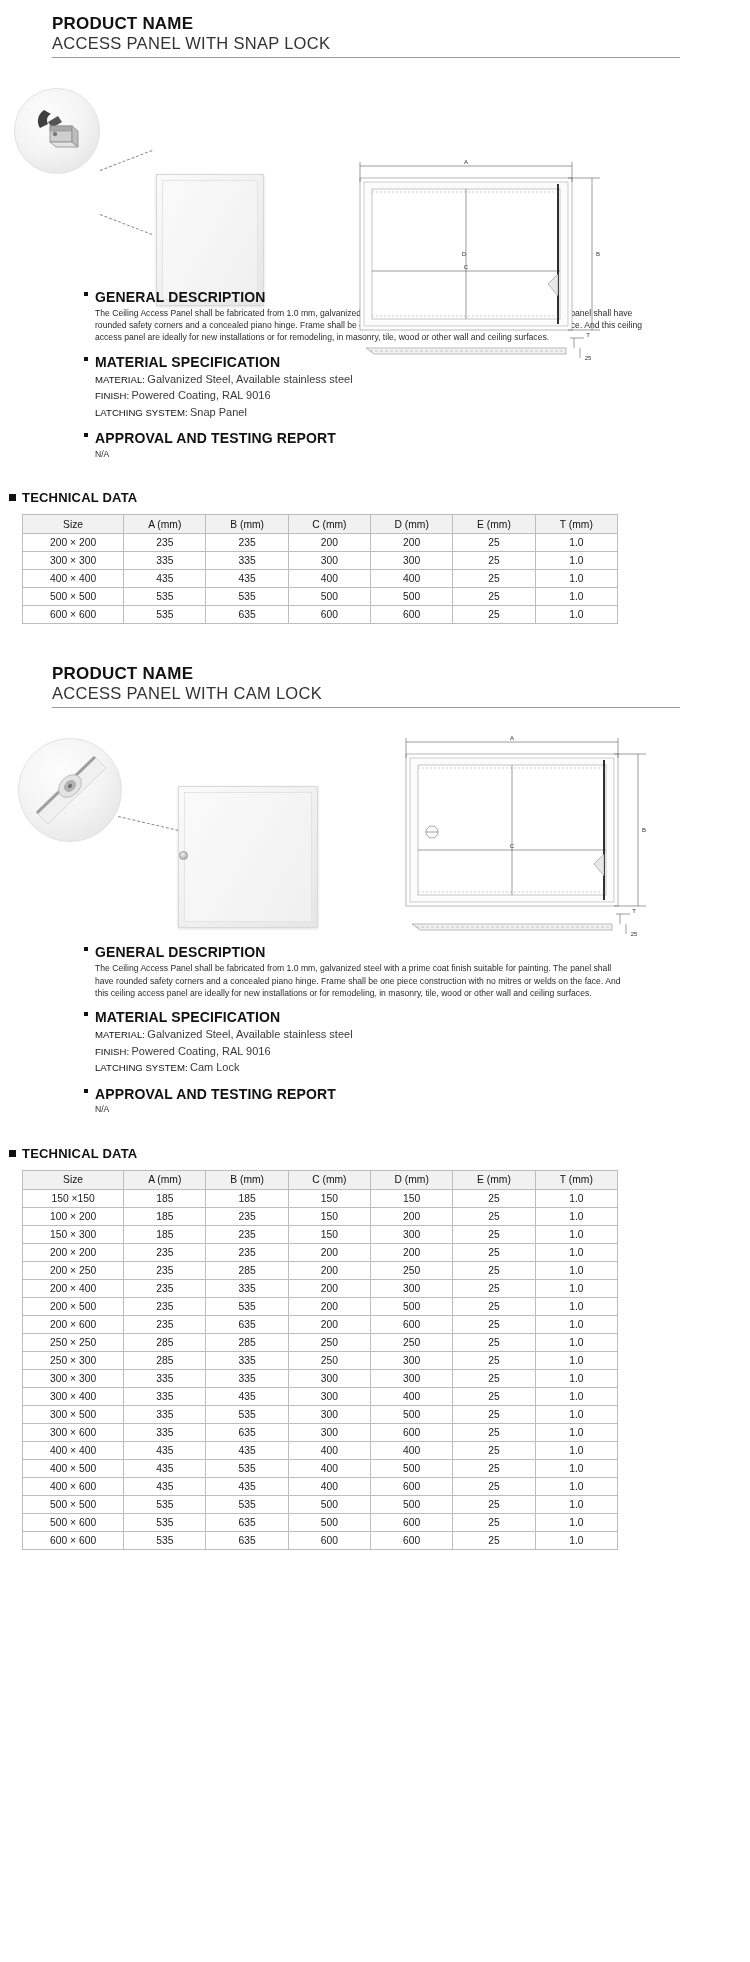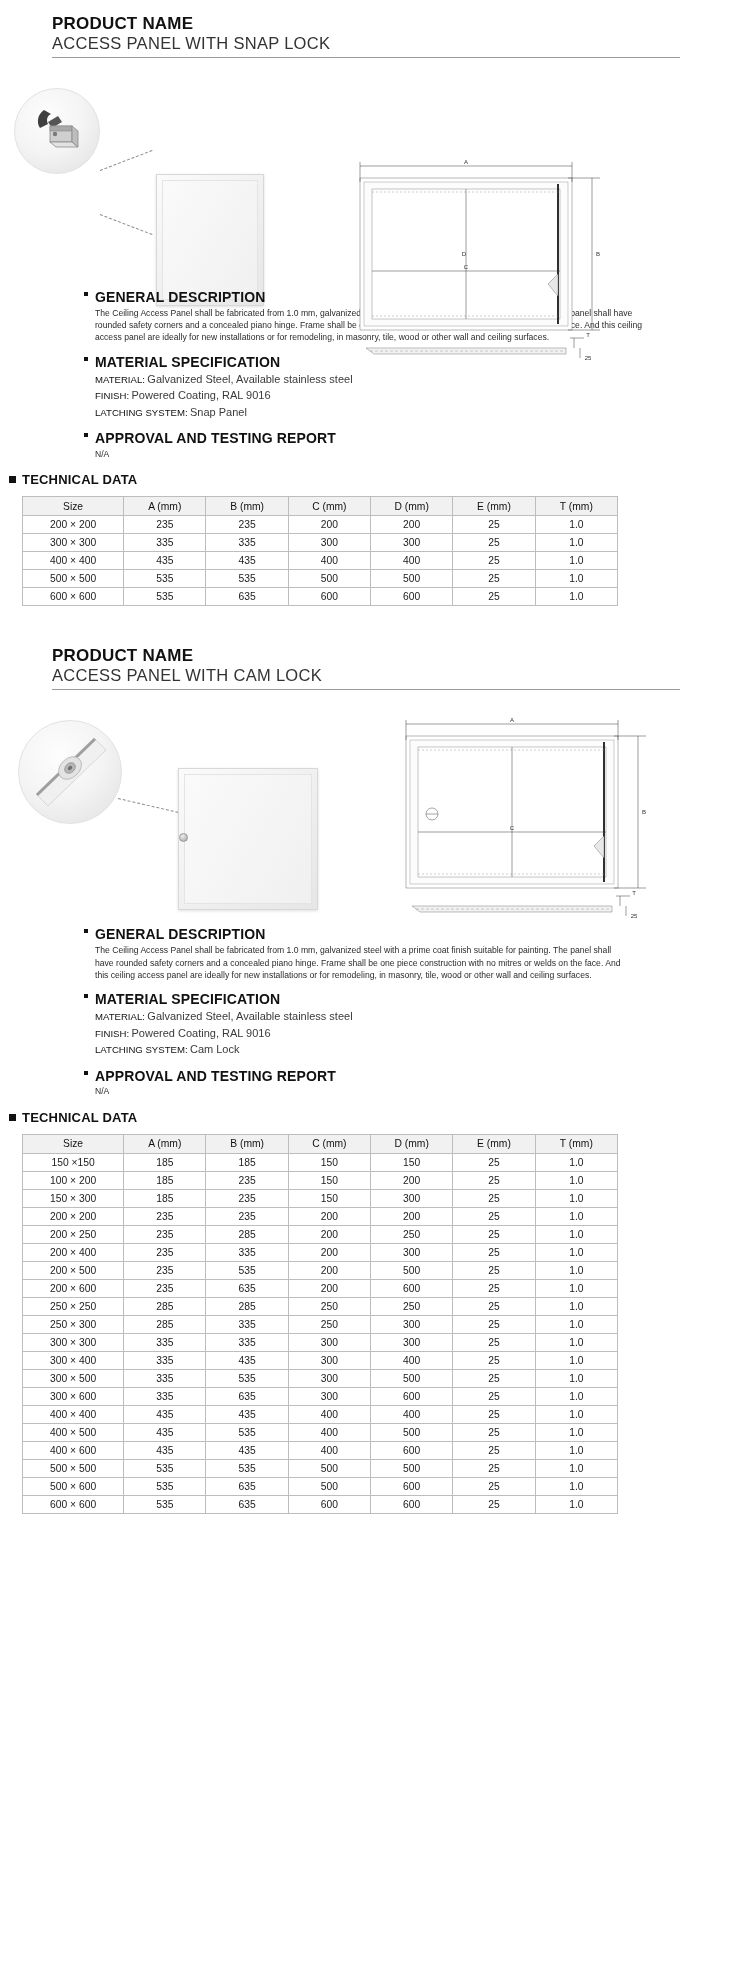--- a/index.html
+++ b/index.html
@@ -111,21 +111,21 @@
   .na { font-size: 8.6px; padding-left: 11px; color: #2b2b2b; line-height: 1.5; }
 
   
   .td-heading {
     font-size: 13px;
     font-weight: bold;
     color: #111;
     letter-spacing: 0.2px;
     padding-left: 22px;
     position: relative;
-    margin: 12px 0 9px 0;
+    margin: 30px 0 9px 0;
   }
   .td-heading .bullet {
     position: absolute;
     left: 9px; top: 4px;
     width: 7px; height: 7px;
     background: #111;
   }
 
   table.tdata {
     border-collapse: collapse;

